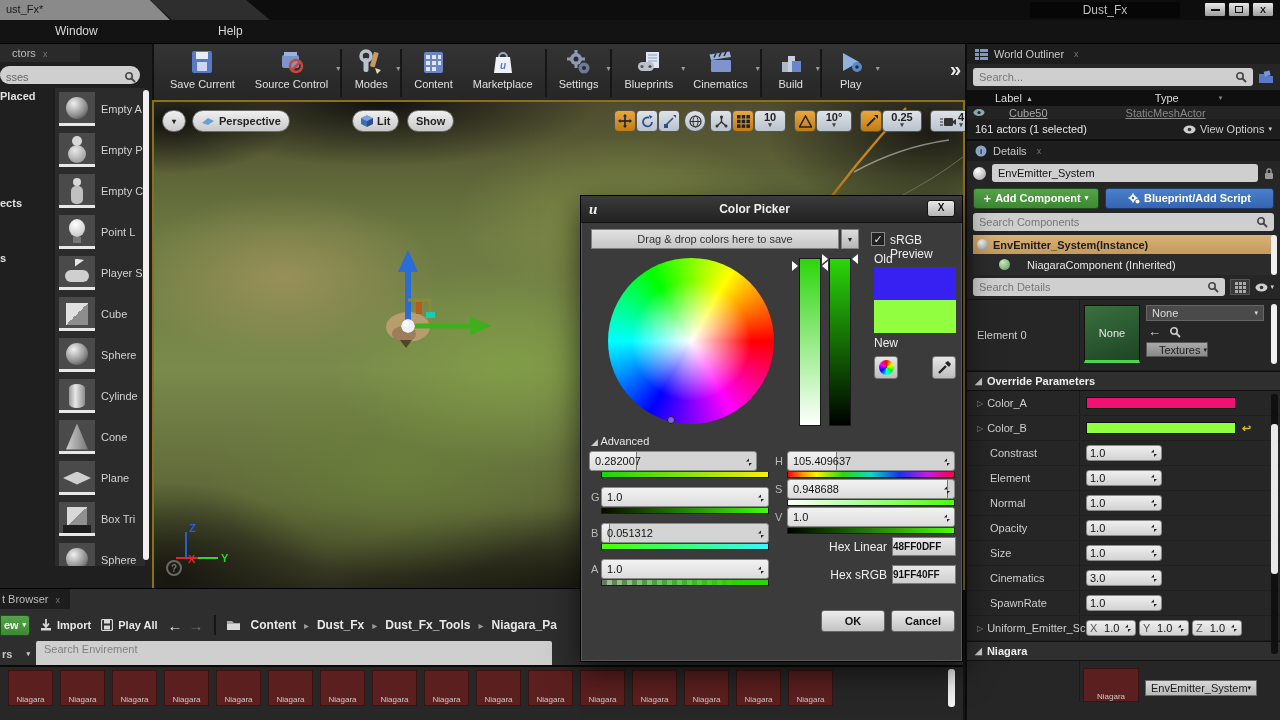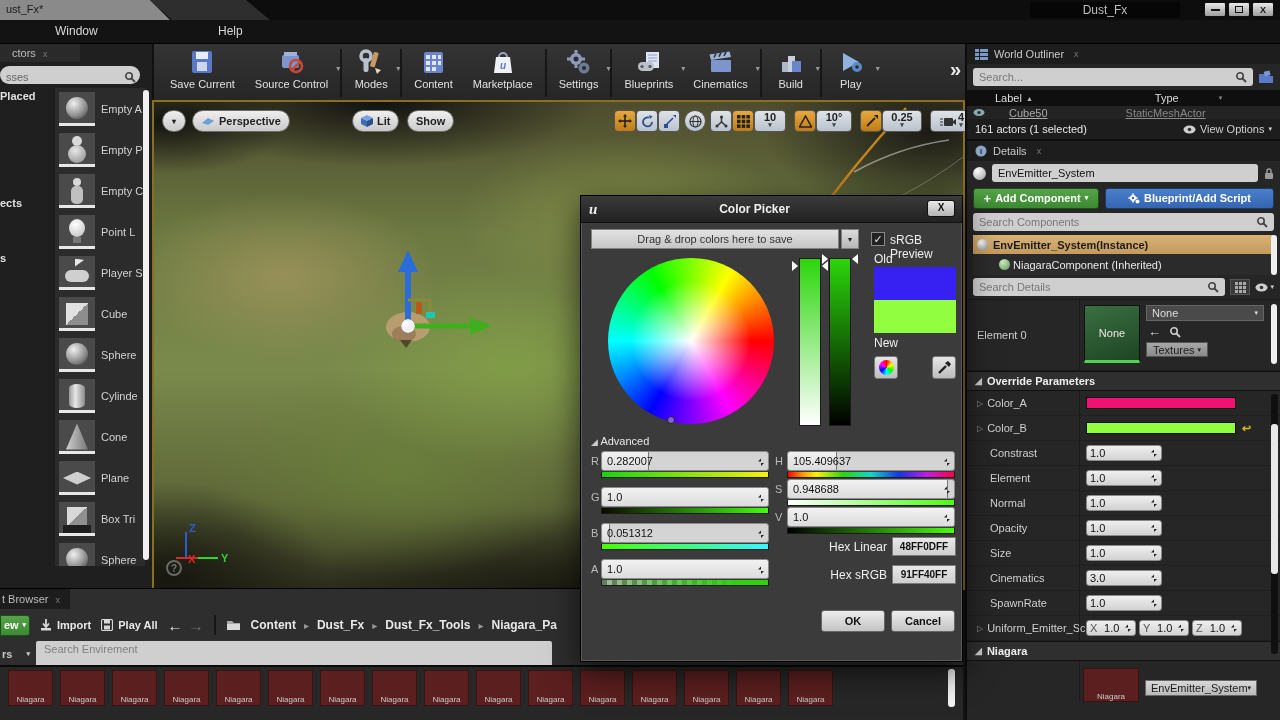--- a/index.html
+++ b/index.html
@@ -174,21 +174,21 @@
   .chan-letter { position:absolute; color:#bbb; font-size:11px; }
   .chan-box { position:absolute; width:168px; height:20px; background:#d4d4d4; border:1px solid #8a8a8a;
     border-radius:3px; color:#111; overflow:hidden; }
   .chan-fill { position:absolute; left:0; top:0; bottom:0; background:linear-gradient(#f2f2f2,#dcdcdc);
     border-right:1px solid #777; border-radius:3px 0 0 3px; }
   .chan-text { position:absolute; left:5px; top:3px; font-size:11px; }
   .chan-strip { position:absolute; width:168px; height:6px; border:1px solid #1a1a1a; border-top:none; }
   .spin-svg { position:absolute; right:3px; top:5px; }
   .hex-label { position:absolute; width:110px; text-align:right; color:#efefef; font-size:12px; }
   .hex-box { position:absolute; width:64px; height:19px; background:linear-gradient(#e8e8e8,#cfcfcf);
-    border:1px solid #7a7a7a; color:#111; font-size:10px; font-weight:bold; text-align:center; padding-top:3px; }
+    border:1px solid #7a7a7a; color:#111; font-size:10px; font-weight:bold; text-align:left; padding-top:3px; }
   .cp-btn { position:absolute; top:414px; width:64px; height:22px; background:linear-gradient(#ececec,#c4c4c4);
     border:1px solid #666; border-radius:3px; color:#111; font-weight:bold; text-align:center; padding-top:4px; }
 </style>
 </head>
 <body>
 
 <div id="titlebar" class="abs">
   <div id="doc-tab" class="abs">ust_Fx*</div>
   <div id="tab-shadow" class="abs"></div>
   <svg class="abs" style="right:180px;top:2px" width="16" height="16">
@@ -670,21 +670,21 @@
           <circle cx="5" cy="5" r="3.2" stroke="#444" fill="none" stroke-width="1.6"></circle>
           <line x1="7.5" y1="7.5" x2="11" y2="11" stroke="#444" stroke-width="1.8"></line>
         </svg>
     </div>
   </div>
   <div class="flex row-instance" style="height:19px;margin:2px 6px 0 6px;gap:5px;padding-left:4px;position:relative">
     <div style="width:11px;height:11px;border-radius:50%;background:radial-gradient(circle at 35% 30%,#fff,#888)"></div>
     <span>EnvEmitter_System(Instance)</span>
     <div class="abs" style="right:-3px;top:0;width:6px;height:40px;background:#f0f0f0;border-radius:3px"></div>
   </div>
-  <div class="flex" style="height:21px;padding-left:26px;gap:3px;background:#2b2b2b;margin:0 6px">
+  <div class="flex" style="height:21px;padding-left:26px;gap:17px;background:#2b2b2b;margin:0 6px">
     <div style="width:11px;height:11px;border-radius:50%;background:radial-gradient(circle at 35% 30%,#cfe8c0,#5a9a5a)"></div>
     <span style="color:#e8e8e8">NiagaraComponent (Inherited)</span>
   </div>
   <div class="flex" style="padding:3px 6px;gap:5px">
     <div class="search-box" style="flex:1">
       <span>Search Details</span>
       <svg width="12" height="12">
           <circle cx="5" cy="5" r="3.2" stroke="#444" fill="none" stroke-width="1.6"></circle>
           <line x1="7.5" y1="7.5" x2="11" y2="11" stroke="#444" stroke-width="1.8"></line>
         </svg>
@@ -726,21 +726,21 @@
           <span>None</span>
             <span style="font-size:7px">▾</span>
         </div>
         <div class="flex" style="gap:8px;padding-left:2px">
           <span style="color:#ddd;font-size:13px">←</span>
           <svg width="12" height="12">
               <circle cx="5" cy="5" r="3.2" stroke="#ccc" fill="none" stroke-width="1.6"></circle>
               <line x1="7.5" y1="7.5" x2="11" y2="11" stroke="#ccc" stroke-width="1.8"></line>
             </svg>
         </div>
-        <div style="width:62px;height:15px;background:linear-gradient(#a8a8a8,#8a8a8a);border:1px solid #555;color:#1c1c1c;display:flex;align-items:center;justify-content:center;gap:3px">
+        <div style="width:62px;height:15px;background:linear-gradient(#a8a8a8,#8a8a8a);border:1px solid #555;color:#1c1c1c;display:flex;align-items:center;justify-content:flex-end;gap:3px">
           <span>Textures</span>
             <span style="font-size:7px">▾</span>
         </div>
       </div>
       <div class="abs" style="right:3px;top:4px;width:6px;height:60px;background:#f0f0f0;border-radius:3px"></div>
     </div>
   </div>
 
   <div class="sec-head">
     <span style="font-size:9px;color:#ccc">◢</span>
@@ -1082,21 +1082,21 @@
         <path d="M8 3 l4 4 2 -3 -3 -3 z" fill="#222"></path>
       </svg>
   </div>
 
   <div id="cp-advanced" class="abs">
     <span style="font-size:9px;color:#ccc">◢</span> <span>Advanced</span>
   </div>
 
   <div id="cp-channels">
       <span class="chan-letter" style="left:10px;top:259px">R</span>
-      <div class="chan-box" style="left:20px;top:255px">
+      <div class="chan-box" style="left:8px;top:255px">
         <div class="chan-fill" style="width:47px"></div>
         <span class="chan-text">0.282007</span>
         <span class="spin-svg"><svg width="8" height="9">
             <path d="M1 3.5 L4 0.5 L4 3.5 Z" fill="#222"></path>
             <path d="M7 5 L4 8 L4 5 Z" fill="#222"></path>
           </svg></span>
       </div>
       <div class="chan-strip" style="left:20px;top:276px;background:linear-gradient(to right,#15d60f,#f8ef0e);"></div>
       <span class="chan-letter" style="left:10px;top:295px">G</span>
       <div class="chan-box" style="left:20px;top:291px">

